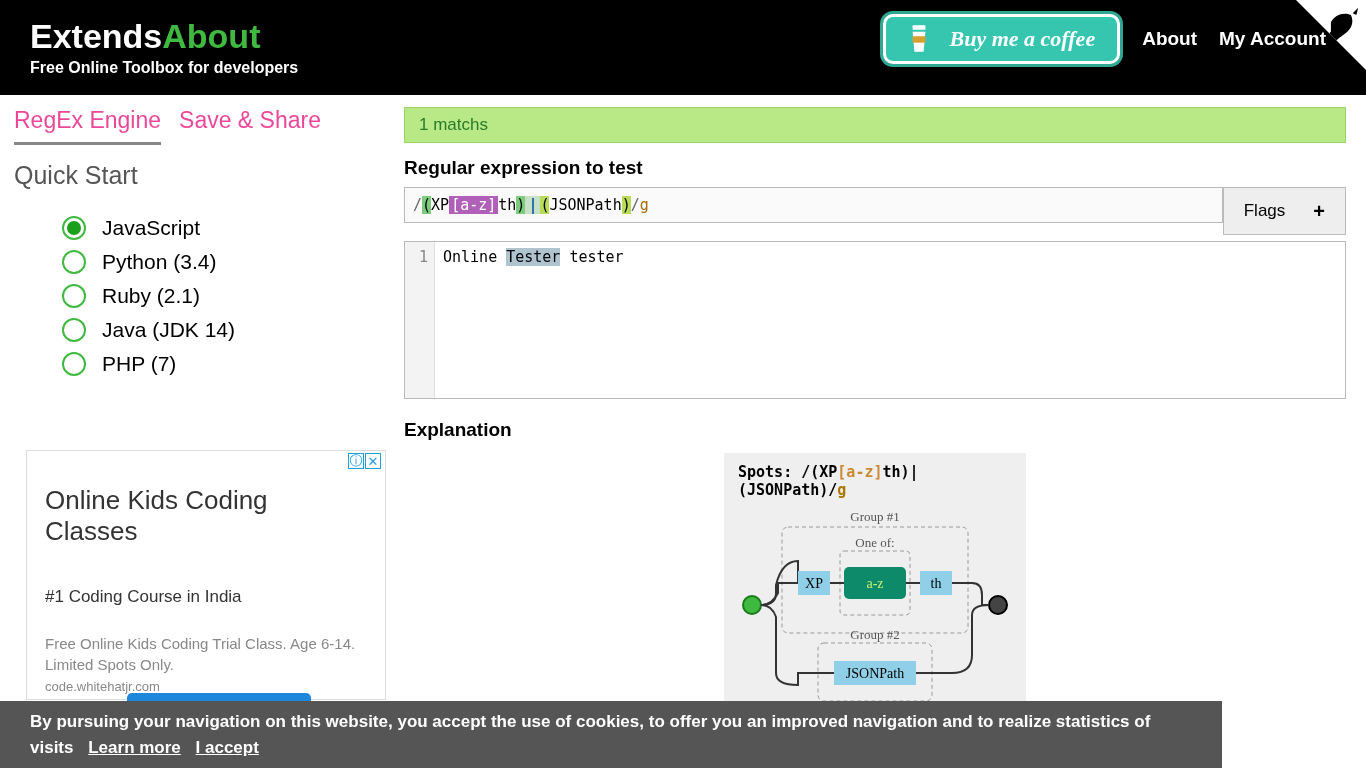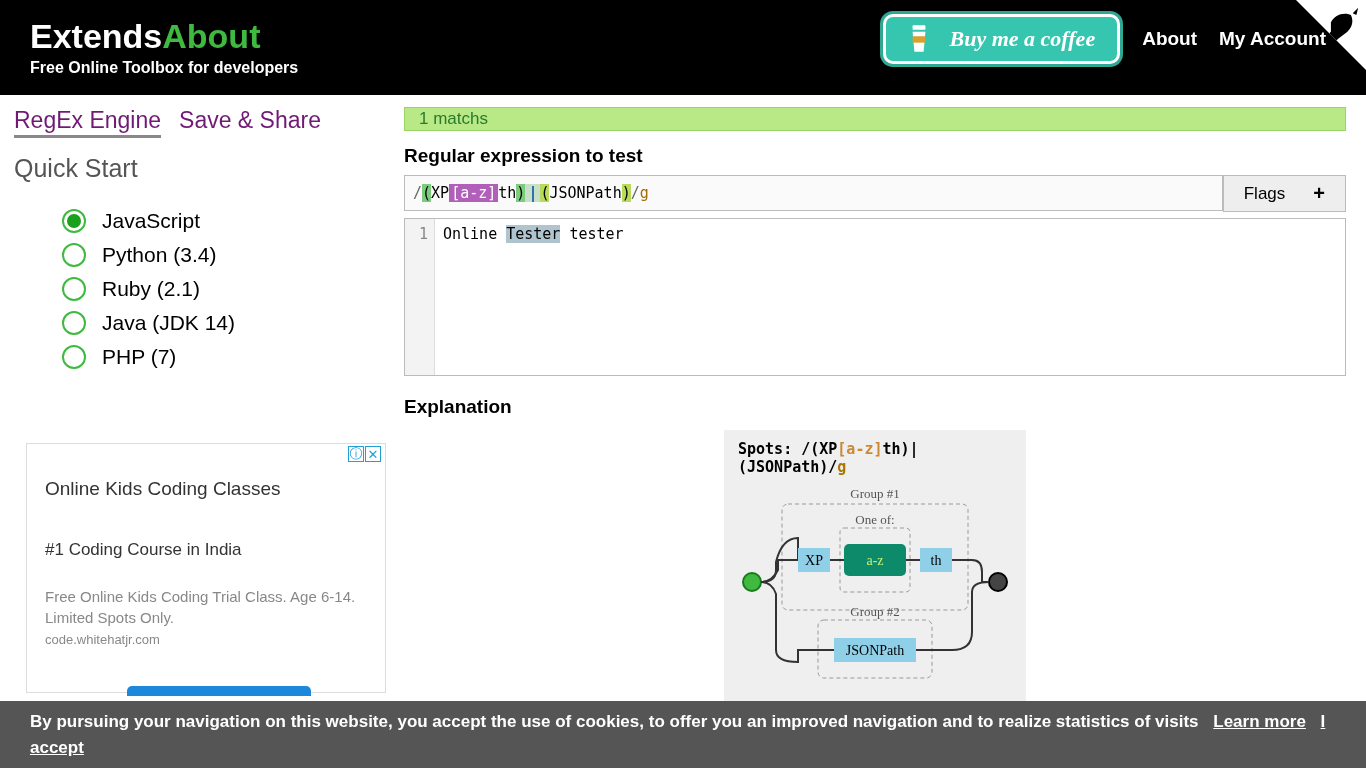--- a/index.html
+++ b/index.html
@@ -14,62 +14,62 @@
 .header-right{position:absolute;right:40px;top:14px;display:flex;align-items:center;gap:22px}
 .coffee-btn{background:#36c6b0;border:3px solid #fff;border-radius:10px;padding:8px 22px;display:flex;align-items:center;gap:20px;box-shadow:0 0 0 3px #2ea893;cursor:pointer}
 .coffee-icon{width:22px;height:28px}
 .coffee-text{color:#fff;font-family:'Comic Sans MS',cursive;font-style:italic;font-size:22px;font-weight:700}
 .header-link{color:#fff;font-weight:700;font-size:19px;cursor:pointer}
 .corner{position:absolute;right:0;top:0;width:70px;height:70px;background:#fff;clip-path:polygon(100% 0,100% 100%,0 0)}
 .corner-icon{position:absolute;right:4px;top:6px;width:44px;height:40px}
 .content{display:flex;padding:12px 0 0 14px}
 .left{width:390px}
 .tabs{display:flex;gap:18px}
-.tab{font-size:23px;color:#701a75;cursor:pointer;padding-bottom:1px}
+.tab{font-size:23px;color:#ec4899;cursor:pointer;padding-bottom:8px}
 .tab.active{border-bottom:3px solid #888}
 .quickstart{font-size:25px;color:#555;margin-top:16px}
 .engines{margin-top:26px;padding-left:48px}
 .engine{display:flex;align-items:center;gap:16px;margin-bottom:10px;cursor:pointer}
 .radio{width:24px;height:24px;border:2px solid #3fb93f;border-radius:50%;display:flex;align-items:center;justify-content:center}
 .radio.checked::after{content:"";width:14px;height:14px;background:#1aa01a;border-radius:50%}
 .engine-label{font-weight:400;font-size:21px}
 .adbox{margin-top:74px;margin-left:12px;width:360px;height:250px;border:1px solid #ddd;position:relative;padding:22px 18px}
 .ad-ctrl{position:absolute;right:4px;top:2px;display:flex;gap:1px;color:#1fa0d8;font-size:13px}
 .ad-ctrl span{border:1px solid #1fa0d8;width:16px;height:16px;display:flex;align-items:center;justify-content:center;cursor:pointer}
-.ad-title{font-size:19px;color:#333;margin-top:12px}
+.ad-title{font-size:26px;color:#333;margin-top:12px}
 .ad-line1{font-size:17px;color:#333;margin-top:40px}
 .ad-line2{font-size:15px;color:#888;margin-top:28px}
 .ad-line3{font-size:15px;color:#888;margin-top:4px}
 .ad-url{font-size:13px;color:#888;margin-top:6px}
 .ad-btn{position:absolute;bottom:-4px;left:100px;width:184px;height:10px;background:#1d87dc;border-radius:5px 5px 0 0}
 .right{flex:1;padding-right:20px}
-.matchbar{background:#b8e986;border:1px solid #9bd466;height:24px;display:flex;align-items:center;padding:0 14px;color:#2a7a2a;font-size:17px}
+.matchbar{background:#b8e986;border:1px solid #9bd466;height:36px;display:flex;align-items:center;padding:0 14px;color:#2a7a2a;font-size:17px}
 .section-title{font-weight:900;font-size:19px;margin-top:14px}
 .regex-row{display:flex;margin-top:8px}
 .regex-box{flex:1;border:1px solid #bbb;background:#fafafa;height:36px;display:flex;align-items:center;padding:0 8px;font-family:Consolas,monospace;font-size:15px}
-.flags-box{border:1px solid #bbb;height:37px;display:flex;align-items:center;gap:28px;padding:0 20px;background:#eee;cursor:pointer}
+.flags-box{border:1px solid #bbb;height:48px;display:flex;align-items:center;gap:28px;padding:0 20px;background:#eee;cursor:pointer}
 .flags-label{font-size:17px}
 .flags-plus{font-size:20px;font-weight:700}
 .test-head{display:flex;justify-content:space-between;margin-top:12px}
 .gen-link{font-weight:900;font-size:19px;cursor:pointer}
 .teststr{border:1px solid #bbb;height:158px;margin-top:6px;display:flex;font-family:Consolas,monospace;font-size:15px}
 .gutter{width:30px;background:#f3f3f3;border-right:1px solid #ddd;text-align:right;padding:6px 6px 0 0;color:#888}
 .tcontent{padding:6px 8px}
 .hl{background:#b0c4d0}
 .expl-title{font-weight:900;font-size:19px;margin-top:20px}
 .diagram{width:302px;background:#efefef;margin:12px auto 0;padding:10px 14px 30px;font-family:Consolas,monospace}
 .diagram-head{font-size:15px;font-weight:700}
 .diagram svg{display:block;margin-top:6px}
 .regex-box .slash{color:#666}
 .regex-box .g1{background:#7dcc7d}
 .regex-box .g2{background:#b8dc5a}
 .regex-box .classbox{background:#b060b8;color:#fff;padding:0 2px}
 .regex-box .pipe{color:#1560a8;background:#c8e0c8;padding:0 3px;font-weight:700}
 .regex-box .flag{color:#a56b00}
-.cookie{position:absolute;bottom:0;left:0;width:1366px;background:#555;color:#fff;padding:8px 30px;font-size:17px;font-weight:700;line-height:1.5}
+.cookie{position:absolute;bottom:0;left:0;width:1222px;background:#555;color:#fff;padding:8px 30px;font-size:17px;font-weight:700;line-height:1.5}
 .cookie a{color:#fff;text-decoration:underline;cursor:pointer;margin-left:10px}
 .rx-az{fill:#cc8833}
 </style>
 </head>
 <body>
 
 <div class="header">
   <div class="brand">
     <div class="brand-top">
       <span class="brand-white">Extends</span><span class="brand-green">About</span>

